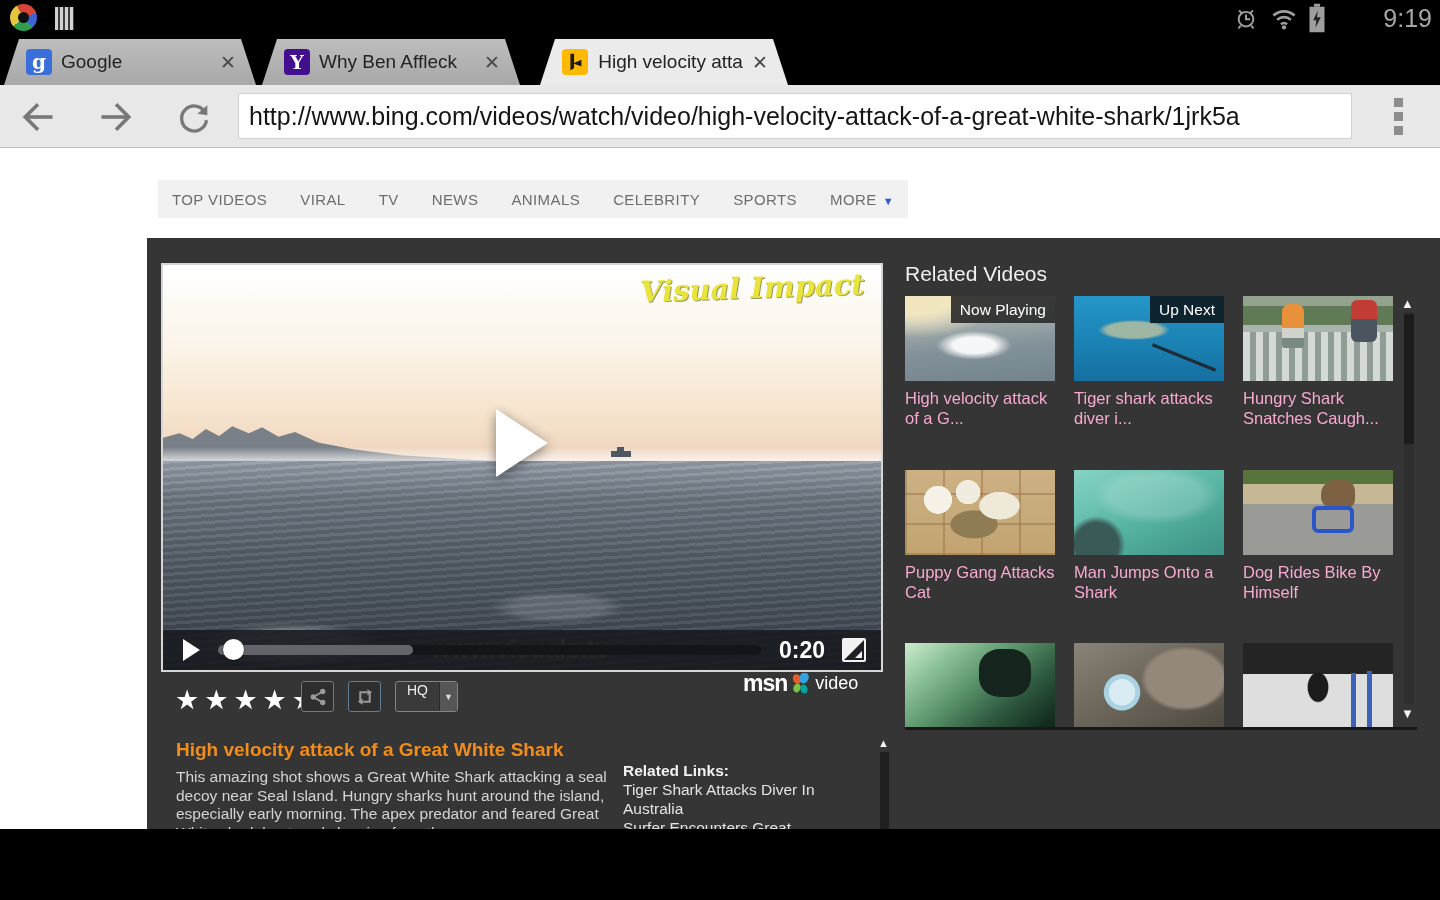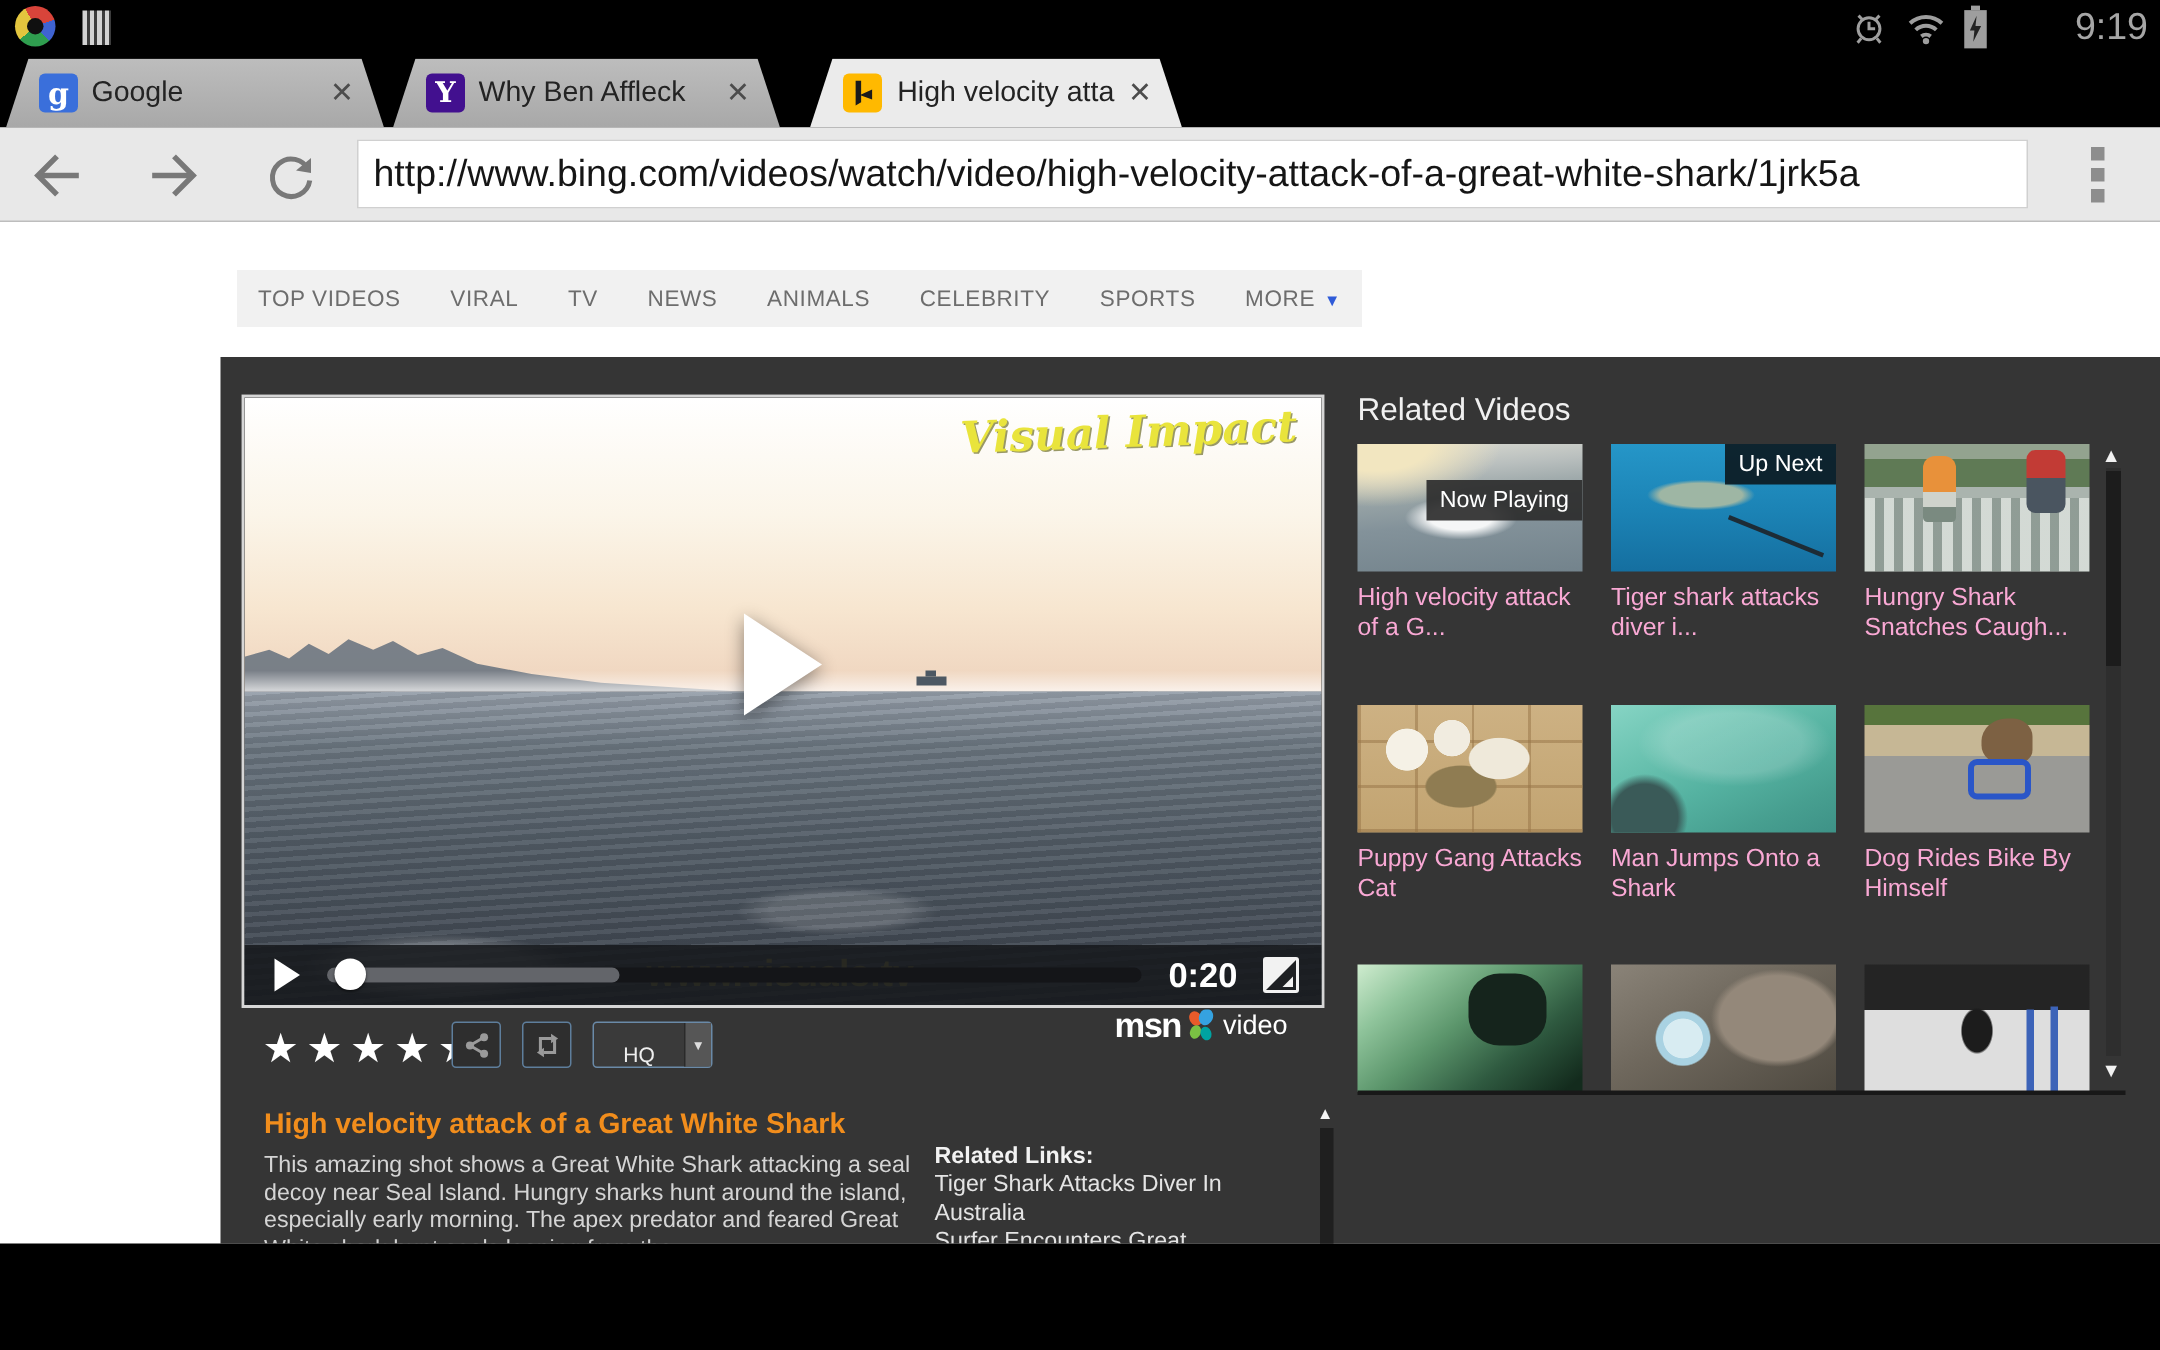--- a/index.html
+++ b/index.html
@@ -80,43 +80,43 @@
   .track{flex:1;height:10px;background:#141518;border-radius:6px;margin:0 18px;position:relative;}
   .buffer{position:absolute;left:0;top:0;height:10px;width:36%;background:#63656a;border-radius:6px;}
   .knob{position:absolute;left:5px;top:-6px;width:21px;height:21px;border-radius:50%;background:#fff;box-shadow:0 1px 2px rgba(0,0,0,.6);}
   .time{color:#fff;font-size:23px;font-weight:bold;}
   .fs{margin-left:16px;width:26px;height:26px;}
 
   
   .stars{left:28px;top:446px;color:#fff;font-size:27px;letter-spacing:5px;}
   .pbtn{top:443px;width:33px;height:31px;background:#2e2e2e;border:1px solid #5e7e9c;border-radius:3px;
     display:flex;align-items:center;justify-content:center;box-sizing:border-box;}
-  .hq{left:248px;top:443px;width:80px;height:31px;background:#3a3a3a;border:1px solid #6a8aa8;border-radius:3px;
-    display:flex;align-items:flex-end;box-sizing:border-box;}
+  .hq{left:248px;top:443px;width:63px;height:31px;background:#3a3a3a;border:1px solid #6a8aa8;border-radius:3px;
+    display:flex;align-items:flex-start;box-sizing:border-box;}
   .hq-label{color:#eee;font-size:14px;flex:1;text-align:center;}
   .hq-arrow{width:17px;height:100%;background:#565656;color:#ddd;font-size:9px;display:flex;align-items:center;justify-content:center;border-left:1px solid #2a2a2a;}
   .msn-logo{left:596px;top:432px;display:flex;align-items:center;gap:4px;}
   .msn-word{color:#fff;font-size:23px;font-weight:bold;letter-spacing:-1px;}
   .video-word{color:#fff;font-size:18px;}
 
   
   .vtitle{left:29px;top:501px;font-size:19px;font-weight:bold;color:#f18d1c;}
   .vdesc{left:29px;top:530px;width:434px;font-size:15.5px;line-height:18.5px;color:#d4d4d4;}
   .rl-head{left:476px;top:524px;font-size:15.5px;font-weight:bold;color:#f2f2f2;}
   .rl-list{left:476px;top:543px;width:198px;font-size:15.5px;line-height:18.5px;color:#e4e4e4;}
   .rl-list .rlink{margin-bottom:1px;}
   .mini-up{left:731px;top:499px;color:#f5f5f5;font-size:11px;}
   .mini-track{left:733px;top:514px;width:9px;height:77px;background:#1f1f1f;}
 
   
   .rel-head{left:758px;top:24px;font-size:21px;color:#f0f0f0;}
   .card{width:150px;}
   .thumb{position:relative;width:150px;height:85px;overflow:hidden;}
   .badge{position:absolute;top:0;right:0;height:27px;line-height:27px;padding:0 9px;font-size:15.5px;color:#fff;}
-  .badge-now{background:rgba(45,45,45,.92);margin-top:24px;}
+  .badge-now{background:rgba(45,45,45,.92);}
   .badge-next{background:rgba(12,26,34,.92);}
   .ctitle{margin-top:7px;font-size:16.5px;line-height:20px;color:#f9a8d4;}
   .rel-line{left:758px;top:489px;width:512px;height:3px;background:#181818;}
   .sb-up,.sb-down{left:1254px;color:#f2f2f2;font-size:13px;}
   .sb-track{left:1257px;top:74px;width:10px;height:392px;background:#2e2e2e;}
   .sb-thumb{position:absolute;left:0;top:2px;width:10px;height:130px;background:#1c1c1c;}
 
   
   .t0{background:
     radial-gradient(ellipse 52px 20px at 46% 58%,rgba(255,255,255,.92) 0 40%,rgba(255,255,255,0) 72%),

